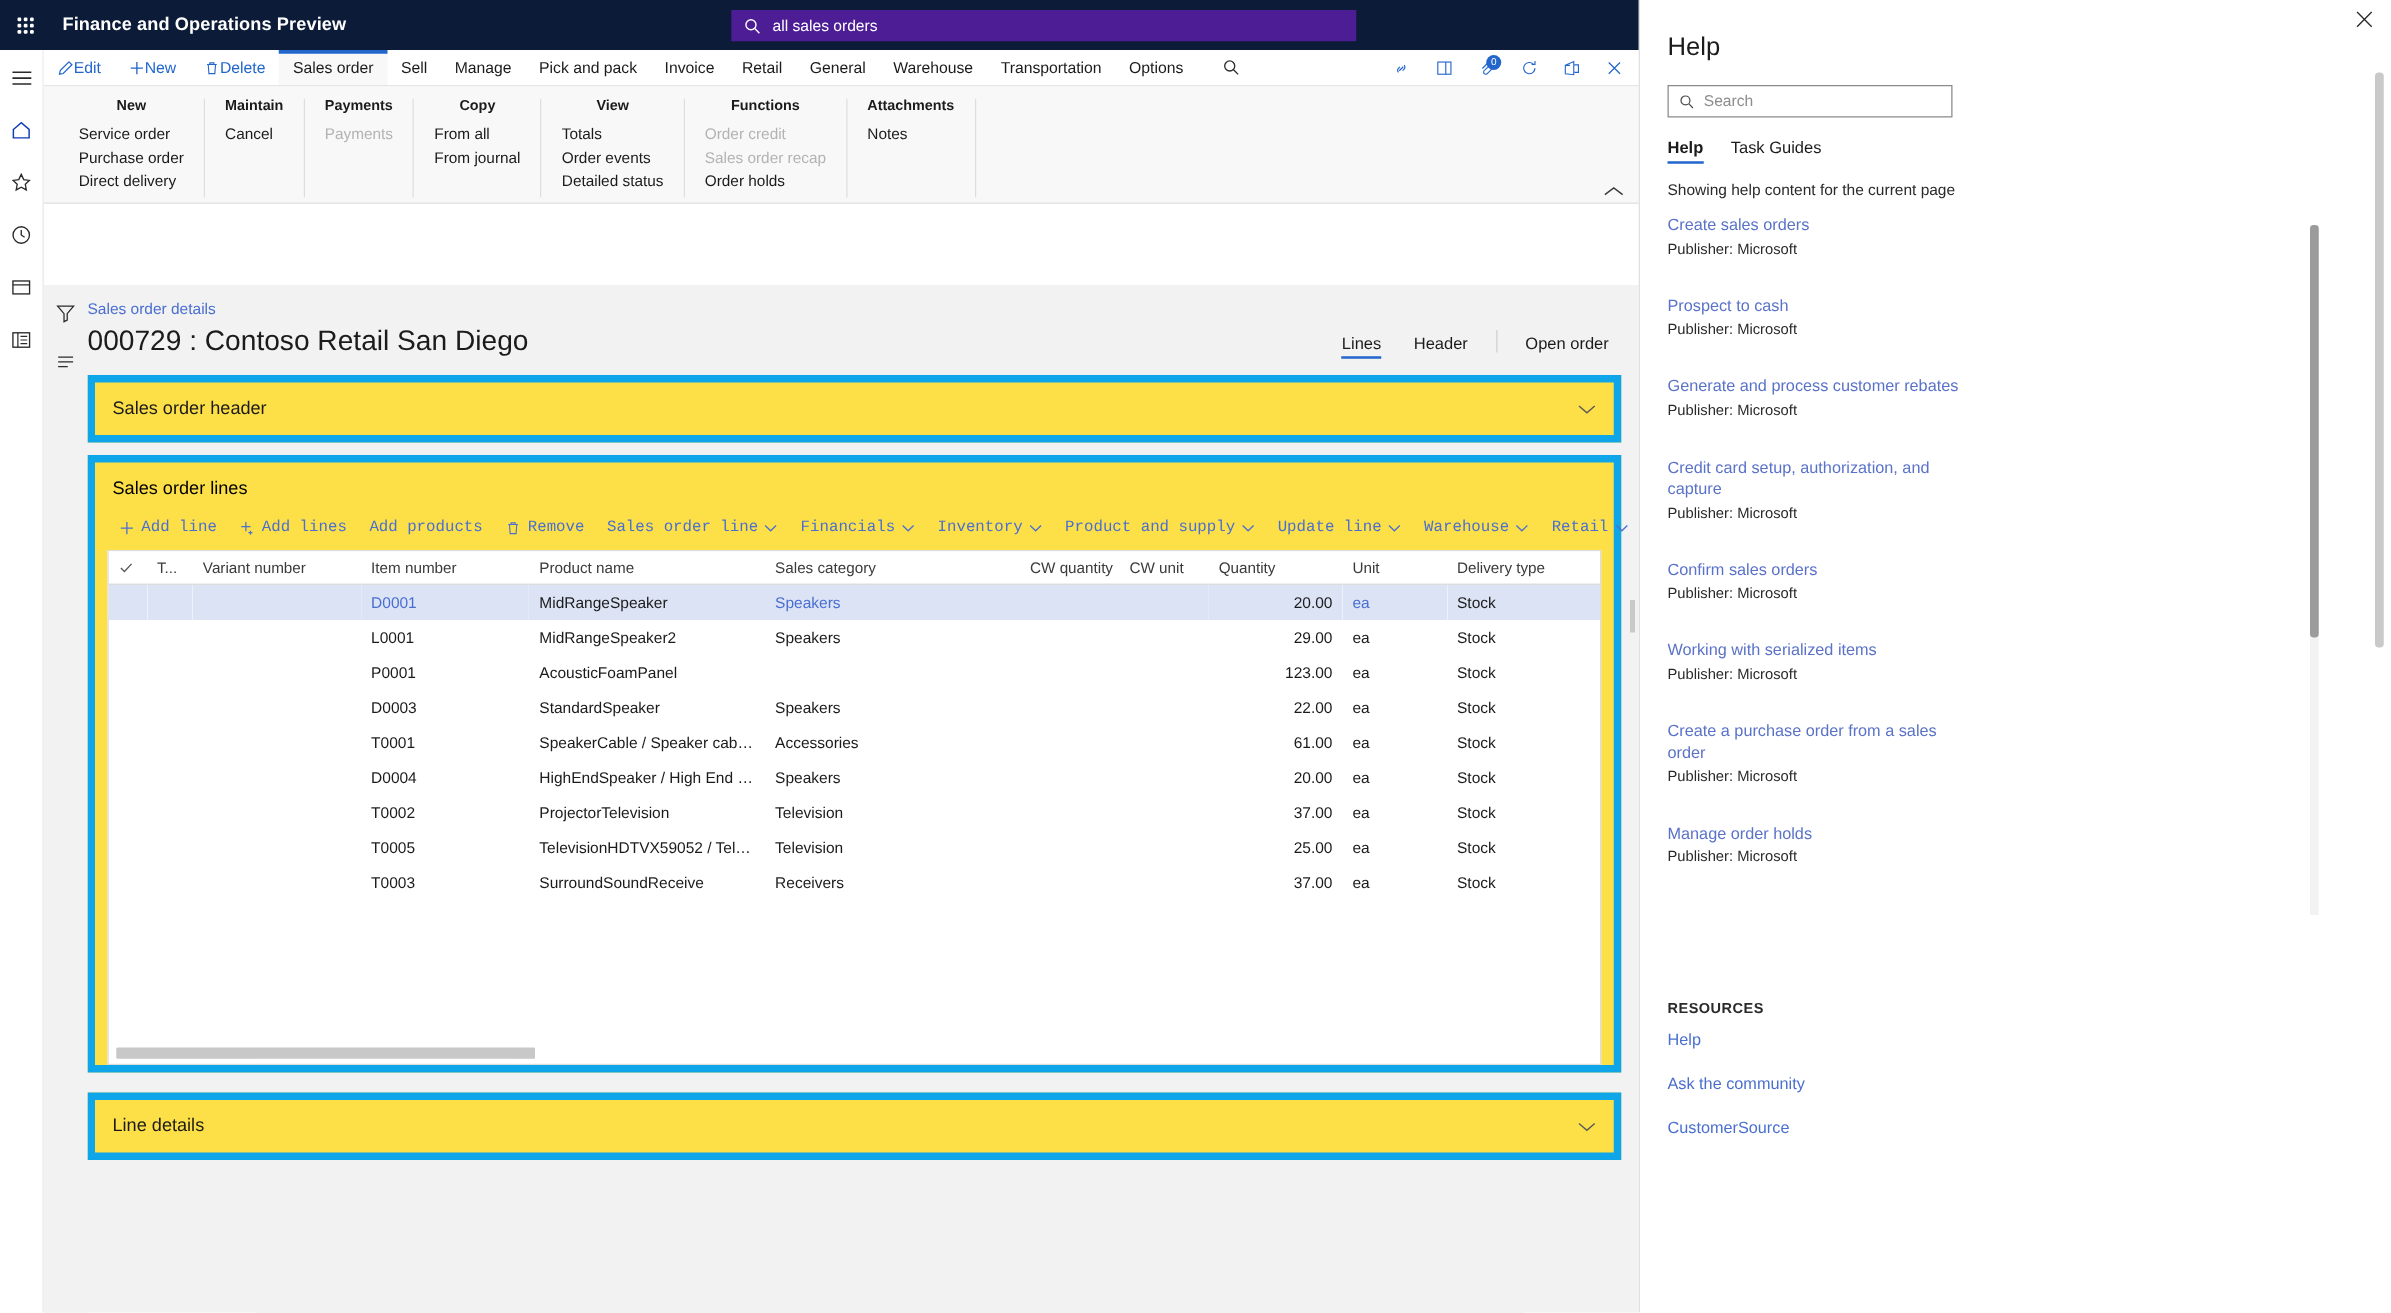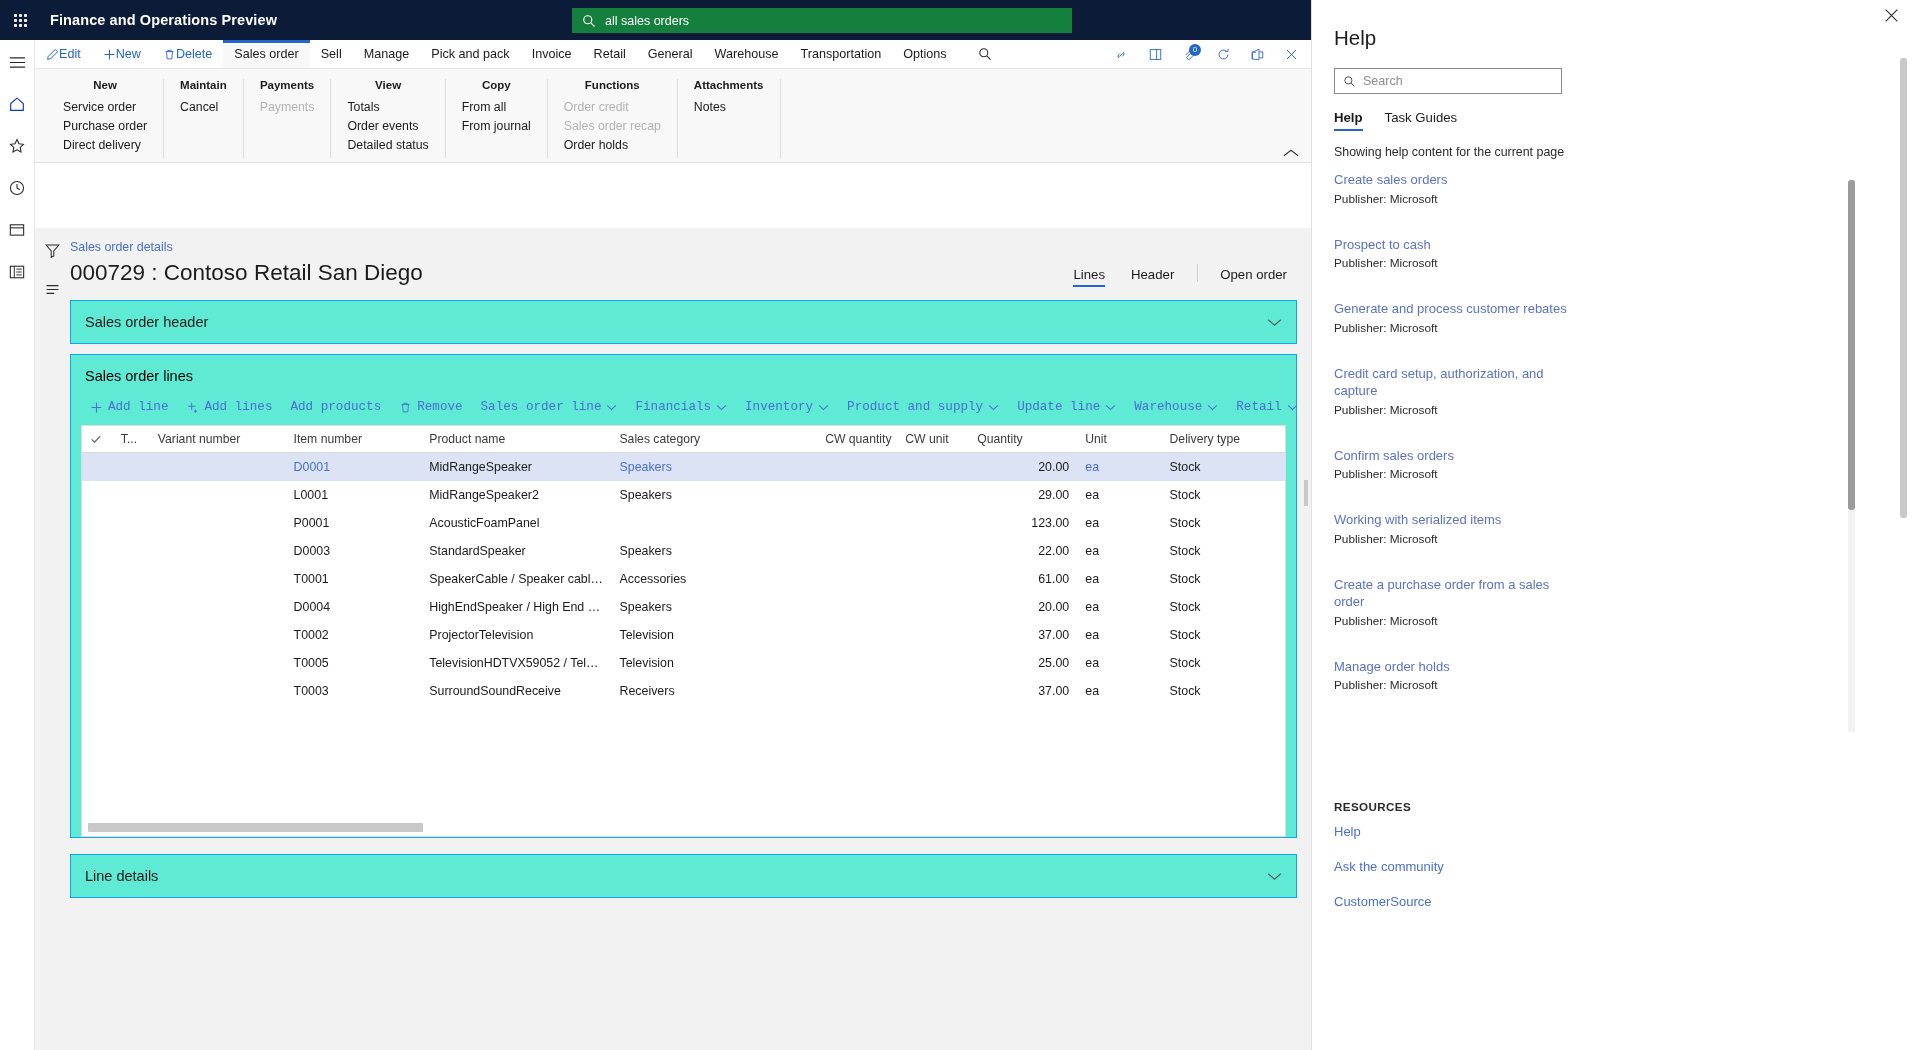--- a/index.html
+++ b/index.html
@@ -21,22 +21,22 @@
   }
   .waffle-grid {
     display: grid; grid-template-columns: repeat(3, 3px); grid-template-rows: repeat(3, 3px);
     gap: 2px;
   }
   .waffle-grid i { width: 3px; height: 3px; background: #ffffff; display: block; border-radius: 1px;}
   .app-title {
     color: #ffffff; font-size: 14.5px; font-weight: bold; margin-left: 10px; letter-spacing: .1px;
   }
   .topsearch {
-    position: absolute; left: 572px; top: 8px; width: 500px; height: 25px;
-    background: #15803d; display: flex; align-items: center; padding-left: 10px;
+    position: absolute; left: 585px; top: 8px; width: 500px; height: 25px;
+    background: #4c1d95; display: flex; align-items: center; padding-left: 10px;
     cursor: text;
   }
   .topsearch .mag { margin-right: 9px; display: flex; }
   .topsearch input {
     background: transparent; border: none; outline: none; color: #ffffff;
     font-size: 12.5px; font-family: "Liberation Sans", sans-serif; width: 420px;
   }
   .topsearch input::placeholder { color: #d7dde8; }
   .company-chip {
     position: absolute; right: 235px; top: 6px; background: #000000;
@@ -136,21 +136,21 @@
   }
   .htab.active { color: #1b1b1b; }
   .htab.active::after {
     content: ""; position: absolute; left: 11px; right: 11px; bottom: -5px; height: 2px; background: #2266cc;
   }
   .hsep { width: 1px; height: 18px; background: #cfcfcf; margin: 0 8px; }
   .hbtn { font-size: 13.2px; color: #1b1b1b; padding: 0 10px; cursor: pointer; }
 
   
   .card {
-    background: #5eead4; border: 1px solid #0ea5e9; margin-top: 14px;
+    background: #fde047; border: 6px solid #0ea5e9; margin-top: 14px;
   }
   .card-head {
     height: 42px; display: flex; align-items: center; padding: 0 14px;
     font-size: 14.5px; color: #1b1b1b; cursor: pointer;
   }
   .card-head .chev { margin-left: auto; color: #5a5a5a; }
 
   .lines-card { margin-top: 10px; }
   .lines-title { height: 42px; display: flex; align-items: center; padding: 0 14px; font-size: 14.5px; }
 
@@ -425,29 +425,29 @@
     </div>
     <div class="apgroup">
       <div class="gtitle">Maintain</div>
       <div class="gitem">Cancel</div>
     </div>
     <div class="apgroup">
       <div class="gtitle">Payments</div>
       <div class="gitem dis">Payments</div>
     </div>
     <div class="apgroup">
+      <div class="gtitle">Copy</div>
+      <div class="gitem">From all</div>
+      <div class="gitem">From journal</div>
+    </div>
+    <div class="apgroup">
       <div class="gtitle">View</div>
       <div class="gitem">Totals</div>
       <div class="gitem">Order events</div>
       <div class="gitem">Detailed status</div>
-    </div>
-    <div class="apgroup">
-      <div class="gtitle">Copy</div>
-      <div class="gitem">From all</div>
-      <div class="gitem">From journal</div>
     </div>
     <div class="apgroup">
       <div class="gtitle">Functions</div>
       <div class="gitem dis">Order credit</div>
       <div class="gitem dis">Sales order recap</div>
       <div class="gitem">Order holds</div>
     </div>
     <div class="apgroup">
       <div class="gtitle">Attachments</div>
       <div class="gitem">Notes</div>

